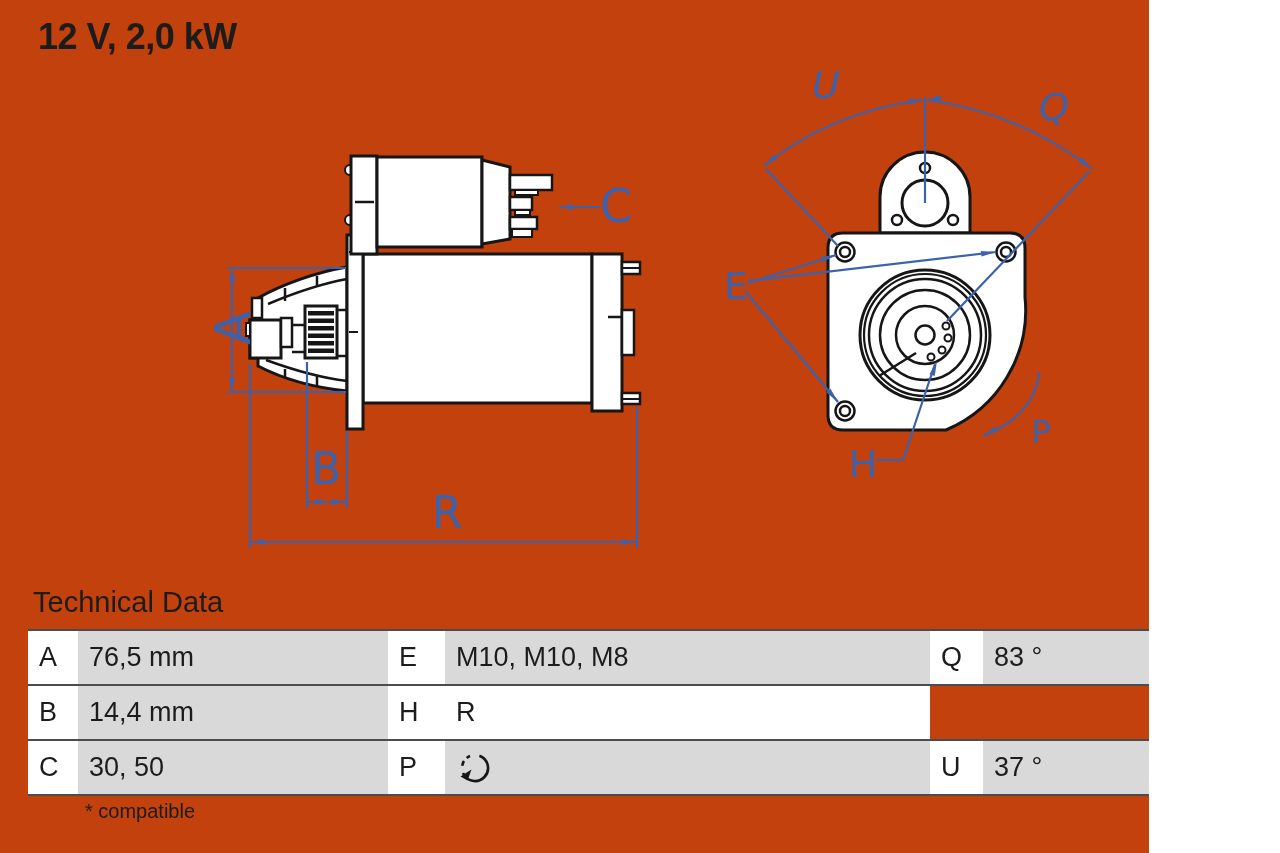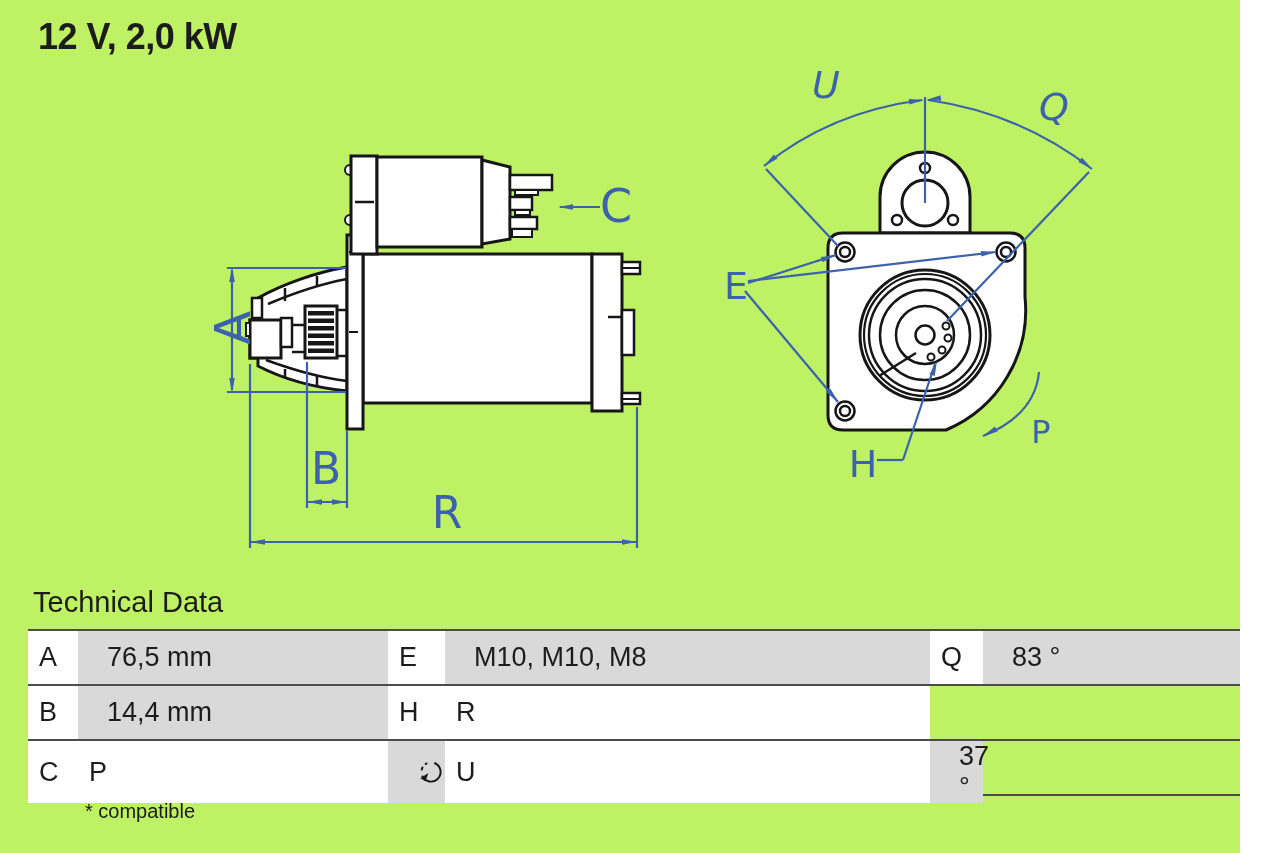--- a/index.html
+++ b/index.html
@@ -1,28 +1,28 @@
 <!DOCTYPE html>
 <html><head>
 <meta charset="utf-8">
 <style>
   html,body{margin:0;padding:0;background:#ffffff;}
-  .page{position:relative;width:1240px;height:853px;background:#bef264;overflow:hidden;
+  .page{position:relative;width:1149px;height:853px;background:#c2410c;overflow:hidden;
         font-family:"Liberation Sans",sans-serif;color:#1c1c1c;}
   .title{position:absolute;left:38px;top:16px;font-size:36px;font-weight:bold;
          letter-spacing:-0.5px;color:#1c1c1c;}
   .diagram-svg{position:absolute;left:0;top:0;width:1280px;height:580px;}
   .section-heading{position:absolute;left:33px;top:586px;font-size:29px;font-weight:normal;color:#1c1c1c;}
   .tech-table{position:absolute;left:28px;top:629px;width:1228px;
               border-top:2px solid #4c4c4c;font-size:27px;}
   .t-row{display:grid;grid-template-columns:50px 310px 57px 485px 53px 273px;
          height:53px;border-bottom:2px solid #4c4c4c;}
   .cell{display:flex;align-items:center;}
   .cell.k{background:#ffffff;padding-left:11px;}
-  .cell.v{background:#d9d9d9;padding-left:29px;}
+  .cell.v{background:#d9d9d9;padding-left:11px;}
   .rot-icon{width:38px;height:38px;display:block;}
   .footnote{position:absolute;left:85px;top:800px;font-size:20px;color:#1c1c1c;}
   .dim-letter{font-family:"DejaVu Sans",sans-serif;fill:#3c62ad;}
 </style>
 </head>
 <body>
 
 <div class="page">
 
   <div class="title">12 V, 2,0 kW</div>
@@ -205,20 +205,21 @@
       <div class="cell v">83 °</div>
     </div>
     <div class="t-row">
       <div class="cell k">B</div>
       <div class="cell v">14,4 mm</div>
       <div class="cell k">H</div>
       <div class="cell k">R</div>
     </div>
     <div class="t-row">
       <div class="cell k">C</div>
+      <div class="cell v">30, 50</div>
       <div class="cell k">P</div>
       <div class="cell v">
         <svg class="rot-icon" viewBox="0 0 38 38">
           <path d="M23.4,6.8 A13,13 0 1 1 7.0,24.0" fill="none" stroke="#161616" stroke-width="2.6"></path>
           <path d="M6.2,16.7 A13,13 0 0 1 14.0,7.0" fill="none" stroke="#161616" stroke-width="2.6" stroke-dasharray="5 4"></path>
           <polygon points="0,0 11,-7 7,4" transform="translate(4.5,27.5)" fill="#161616"></polygon>
         </svg>
         <span></span>
       </div>
       <div class="cell k">U</div>

